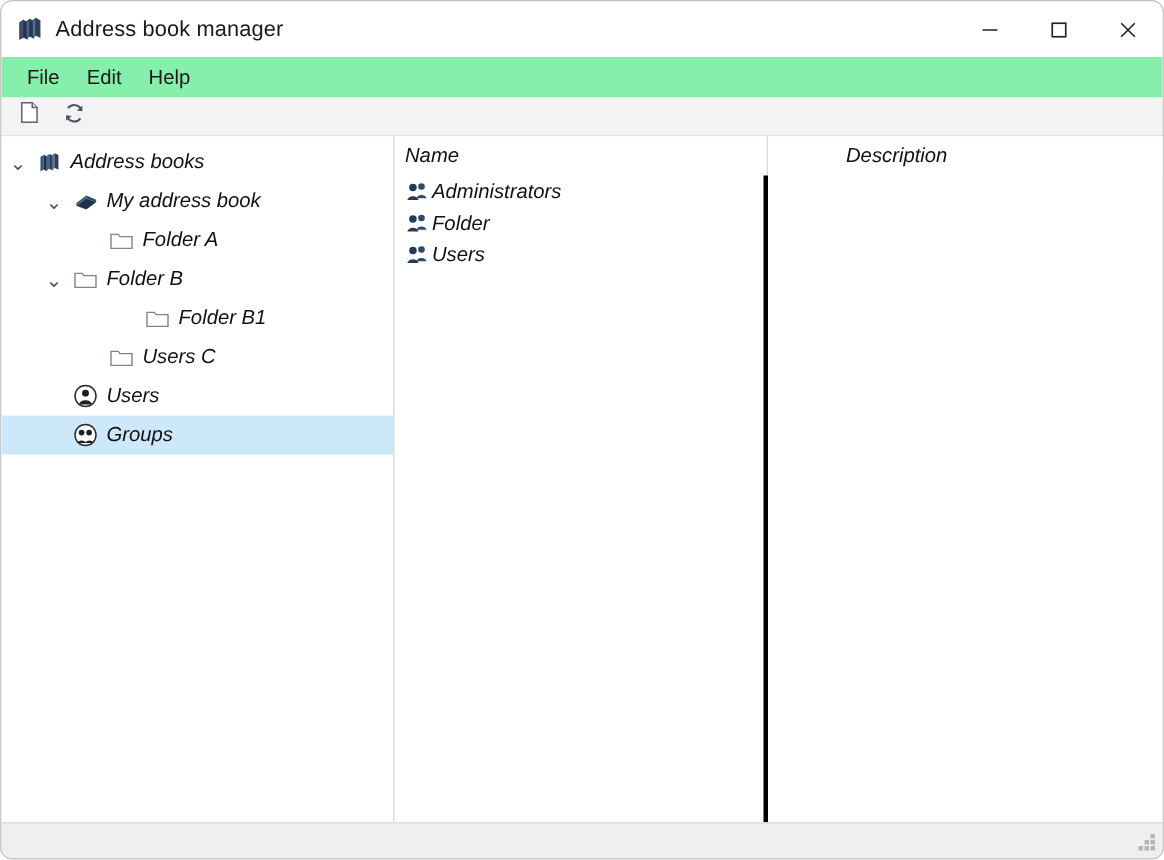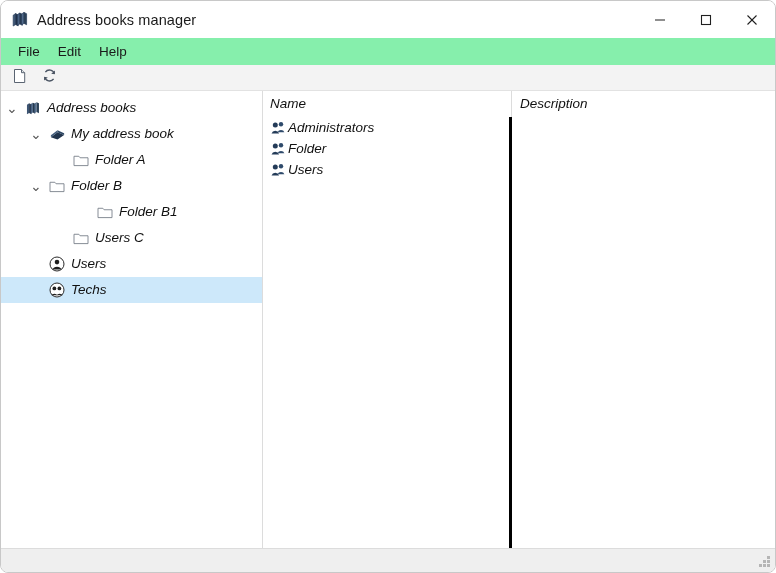--- a/index.html
+++ b/index.html
@@ -181,20 +181,21 @@
     border-right: 1px solid #dcdcdc;
   }
   .col-desc {
     flex: 1;
     box-sizing: border-box;
     padding-left: 8px;
     font-size: 13.5px;
     color: #111111;
     height: 26px;
     line-height: 26px;
+    margin-left: 44px;
   }
   .rows-wrap {
     flex: 1;
     display: flex;
     min-height: 0;
   }
   .rows-name-col {
     width: 249px;
     min-width: 249px;
     box-sizing: border-box;
@@ -257,21 +258,21 @@
         <g fill="#2b3f5c" stroke="#2b3f5c" stroke-width="0.7">
           <path d="M2.2 5.2 L4.6 3.6 L4.6 14.6 L2.2 16.0 Z" fill="#3d5573"></path>
           <path d="M4.6 3.6 L7.2 4.9 L7.2 15.9 L4.6 14.6 Z" fill="#1e3047"></path>
           <path d="M6.4 4.6 L8.8 3.0 L8.8 14.0 L6.4 15.4 Z" fill="#4a6384"></path>
           <path d="M8.8 3.0 L11.4 4.3 L11.4 15.3 L8.8 14.0 Z" fill="#24394f"></path>
           <path d="M10.6 4.0 L13.0 2.4 L13.0 13.4 L10.6 14.8 Z" fill="#56708f"></path>
           <path d="M13.0 2.4 L15.6 3.7 L15.6 14.7 L13.0 13.4 Z" fill="#2b4157"></path>
         </g>
       </svg>
     </span>
-    <span class="title-text">Address books manager</span>
+    <span class="title-text">Address book manager</span>
 
     <div class="win-controls">
       <div class="win-btn">
         <svg width="12" height="12" viewBox="0 0 12 12">
             <line x1="1" y1="6" x2="11" y2="6" stroke="currentColor" stroke-width="1.1"></line>
           </svg>
       </div>
       <div class="win-btn">
         <svg width="12" height="12" viewBox="0 0 12 12">
             <rect x="1.5" y="1.5" width="9" height="9" fill="none" stroke="currentColor" stroke-width="1.1"></rect>
@@ -400,21 +401,21 @@
         <span class="twisty" style="margin-left:24px;"></span>
         <span class="tree-icon">
           <svg width="16" height="16" viewBox="0 0 16 16">
             <circle cx="8" cy="8" r="7" fill="#ffffff" stroke="#2a2a2a" stroke-width="1"></circle>
             <circle cx="5.4" cy="6.4" r="1.9" fill="#1f1f1f"></circle>
             <circle cx="10.4" cy="6.4" r="1.9" fill="#1f1f1f"></circle>
             <path d="M2.3 13.3 A3.6 3.2 0 0 1 8.5 13.3 Z" fill="#1f1f1f"></path>
             <path d="M7.5 13.3 A3.6 3.2 0 0 1 13.7 13.3 Z" fill="#1f1f1f"></path>
           </svg>
         </span>
-        <span class="tree-label">Techs</span>
+        <span class="tree-label">Groups</span>
       </div>
 
     </div>
 
     <div class="list-pane">
 
       <div class="col-headers">
         <div class="col-name">Name</div>
         <div class="col-desc">Description</div>
       </div>

